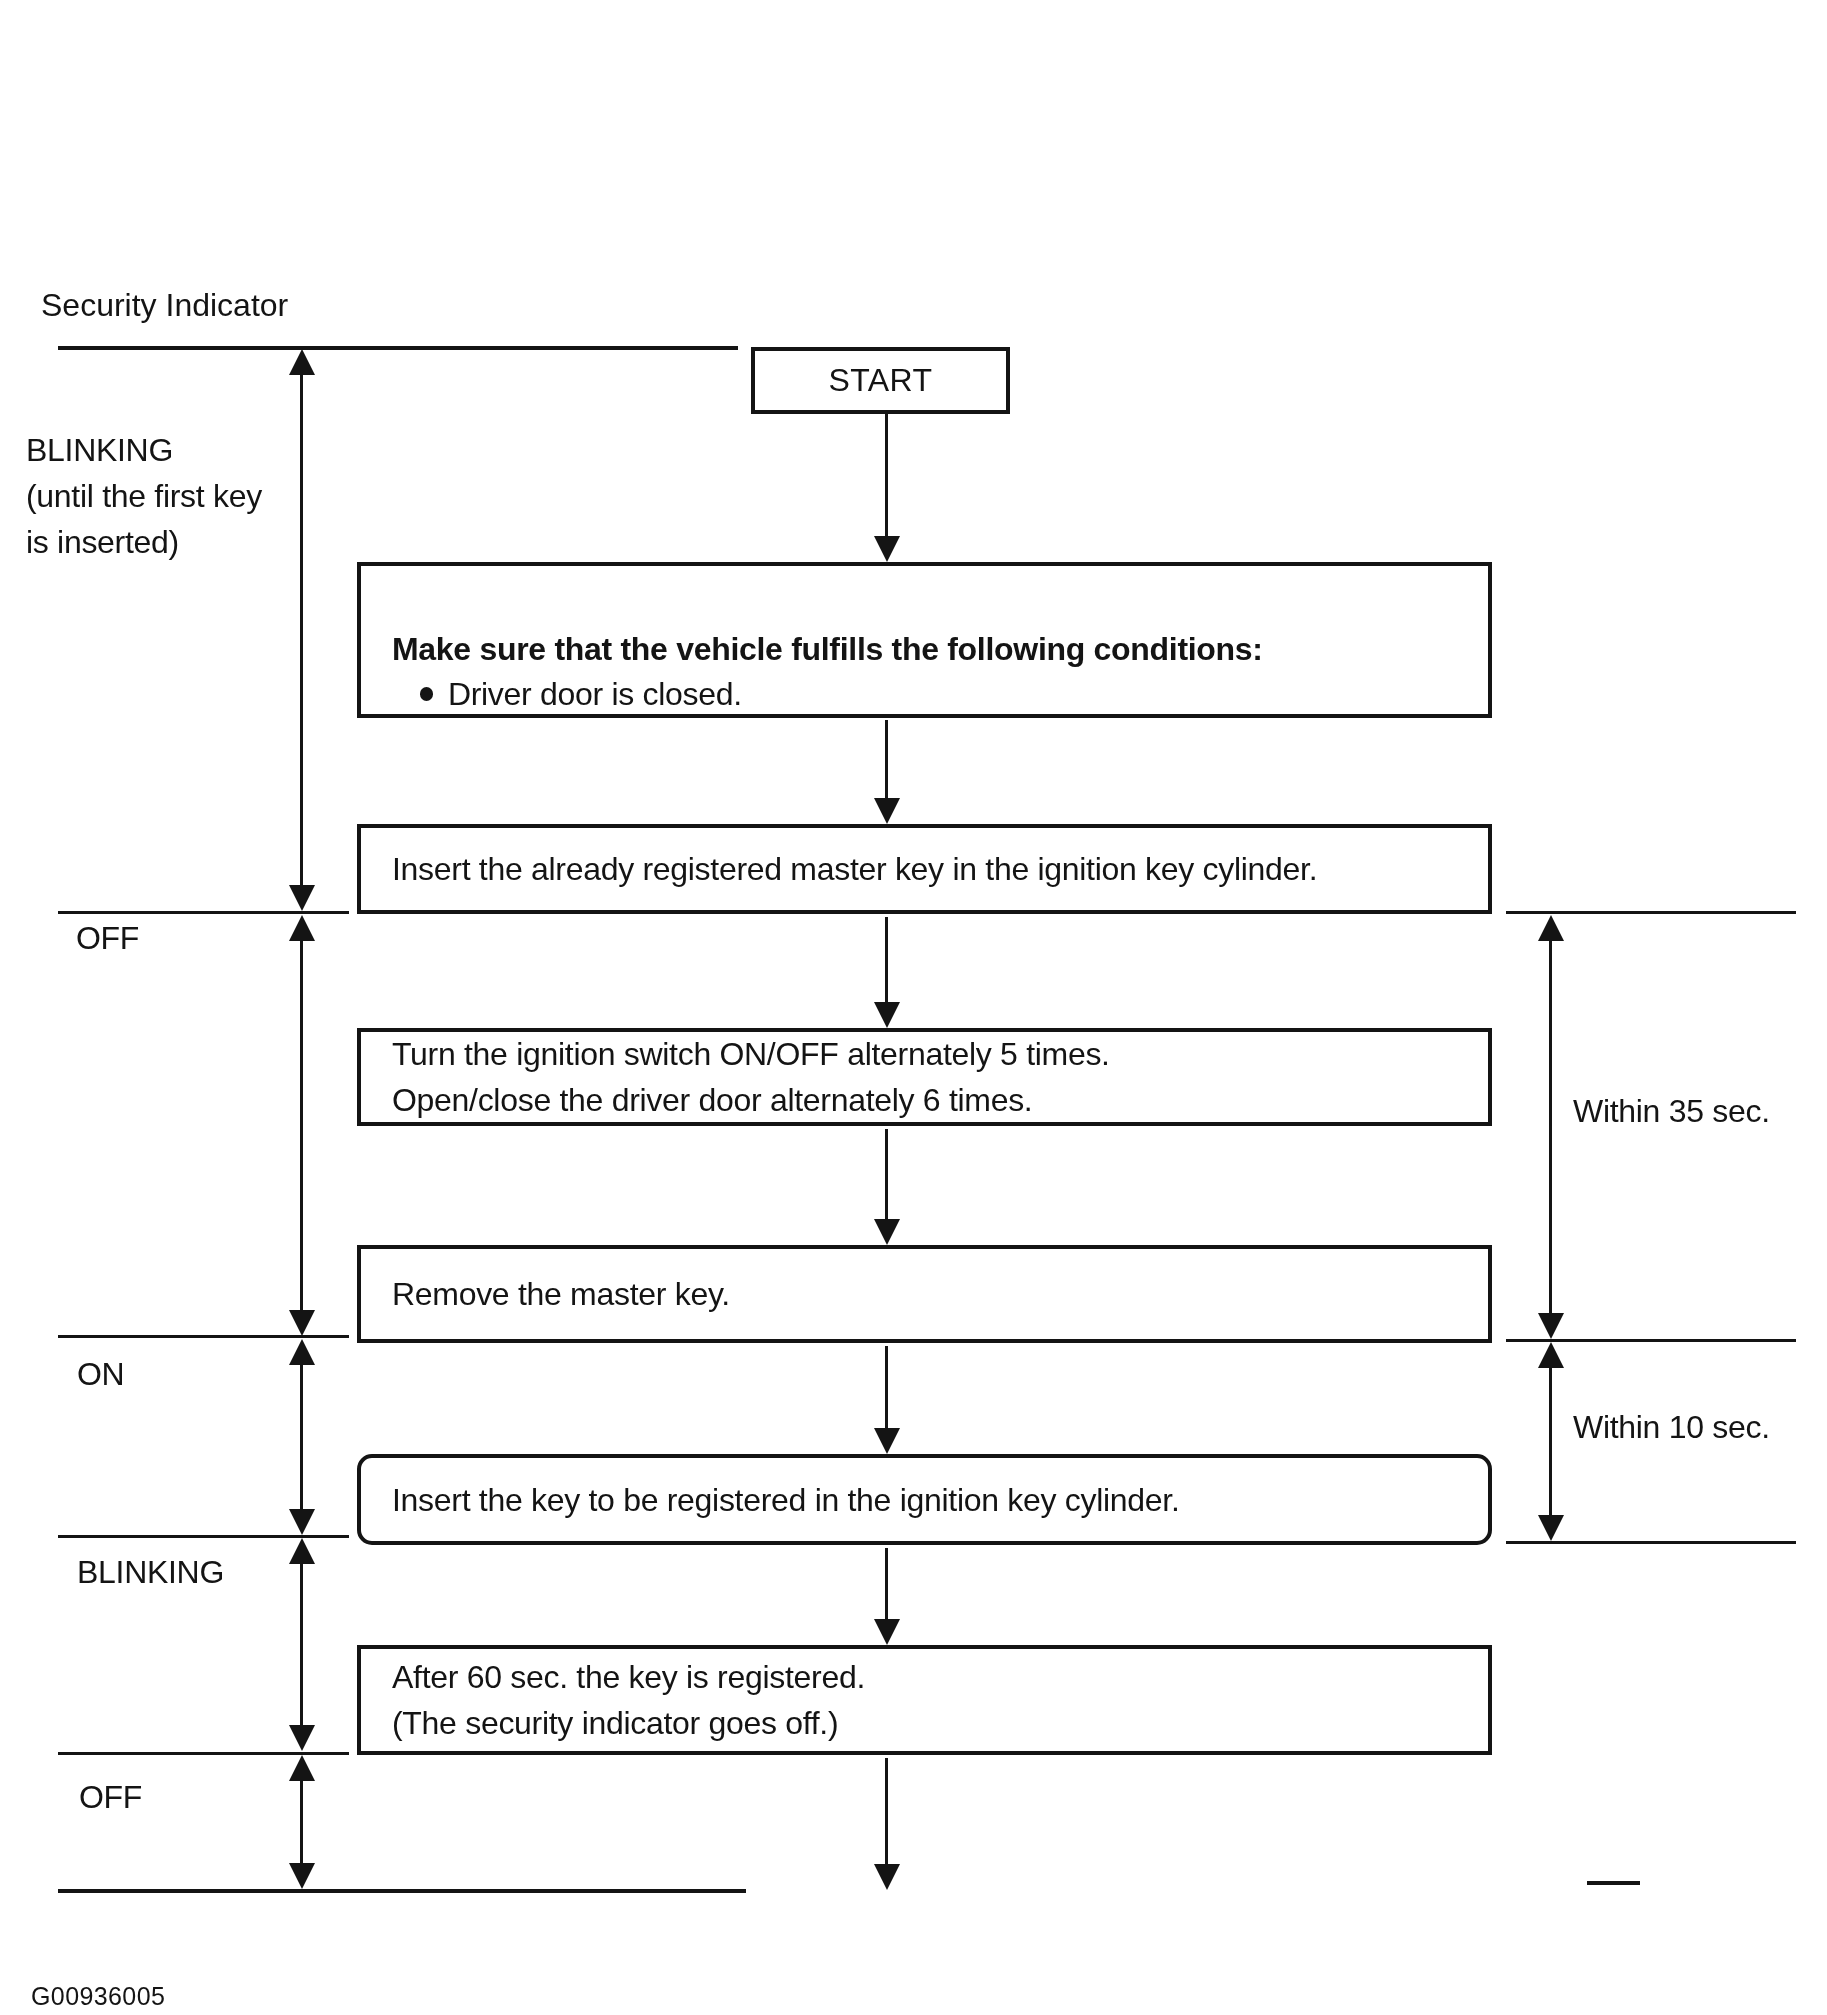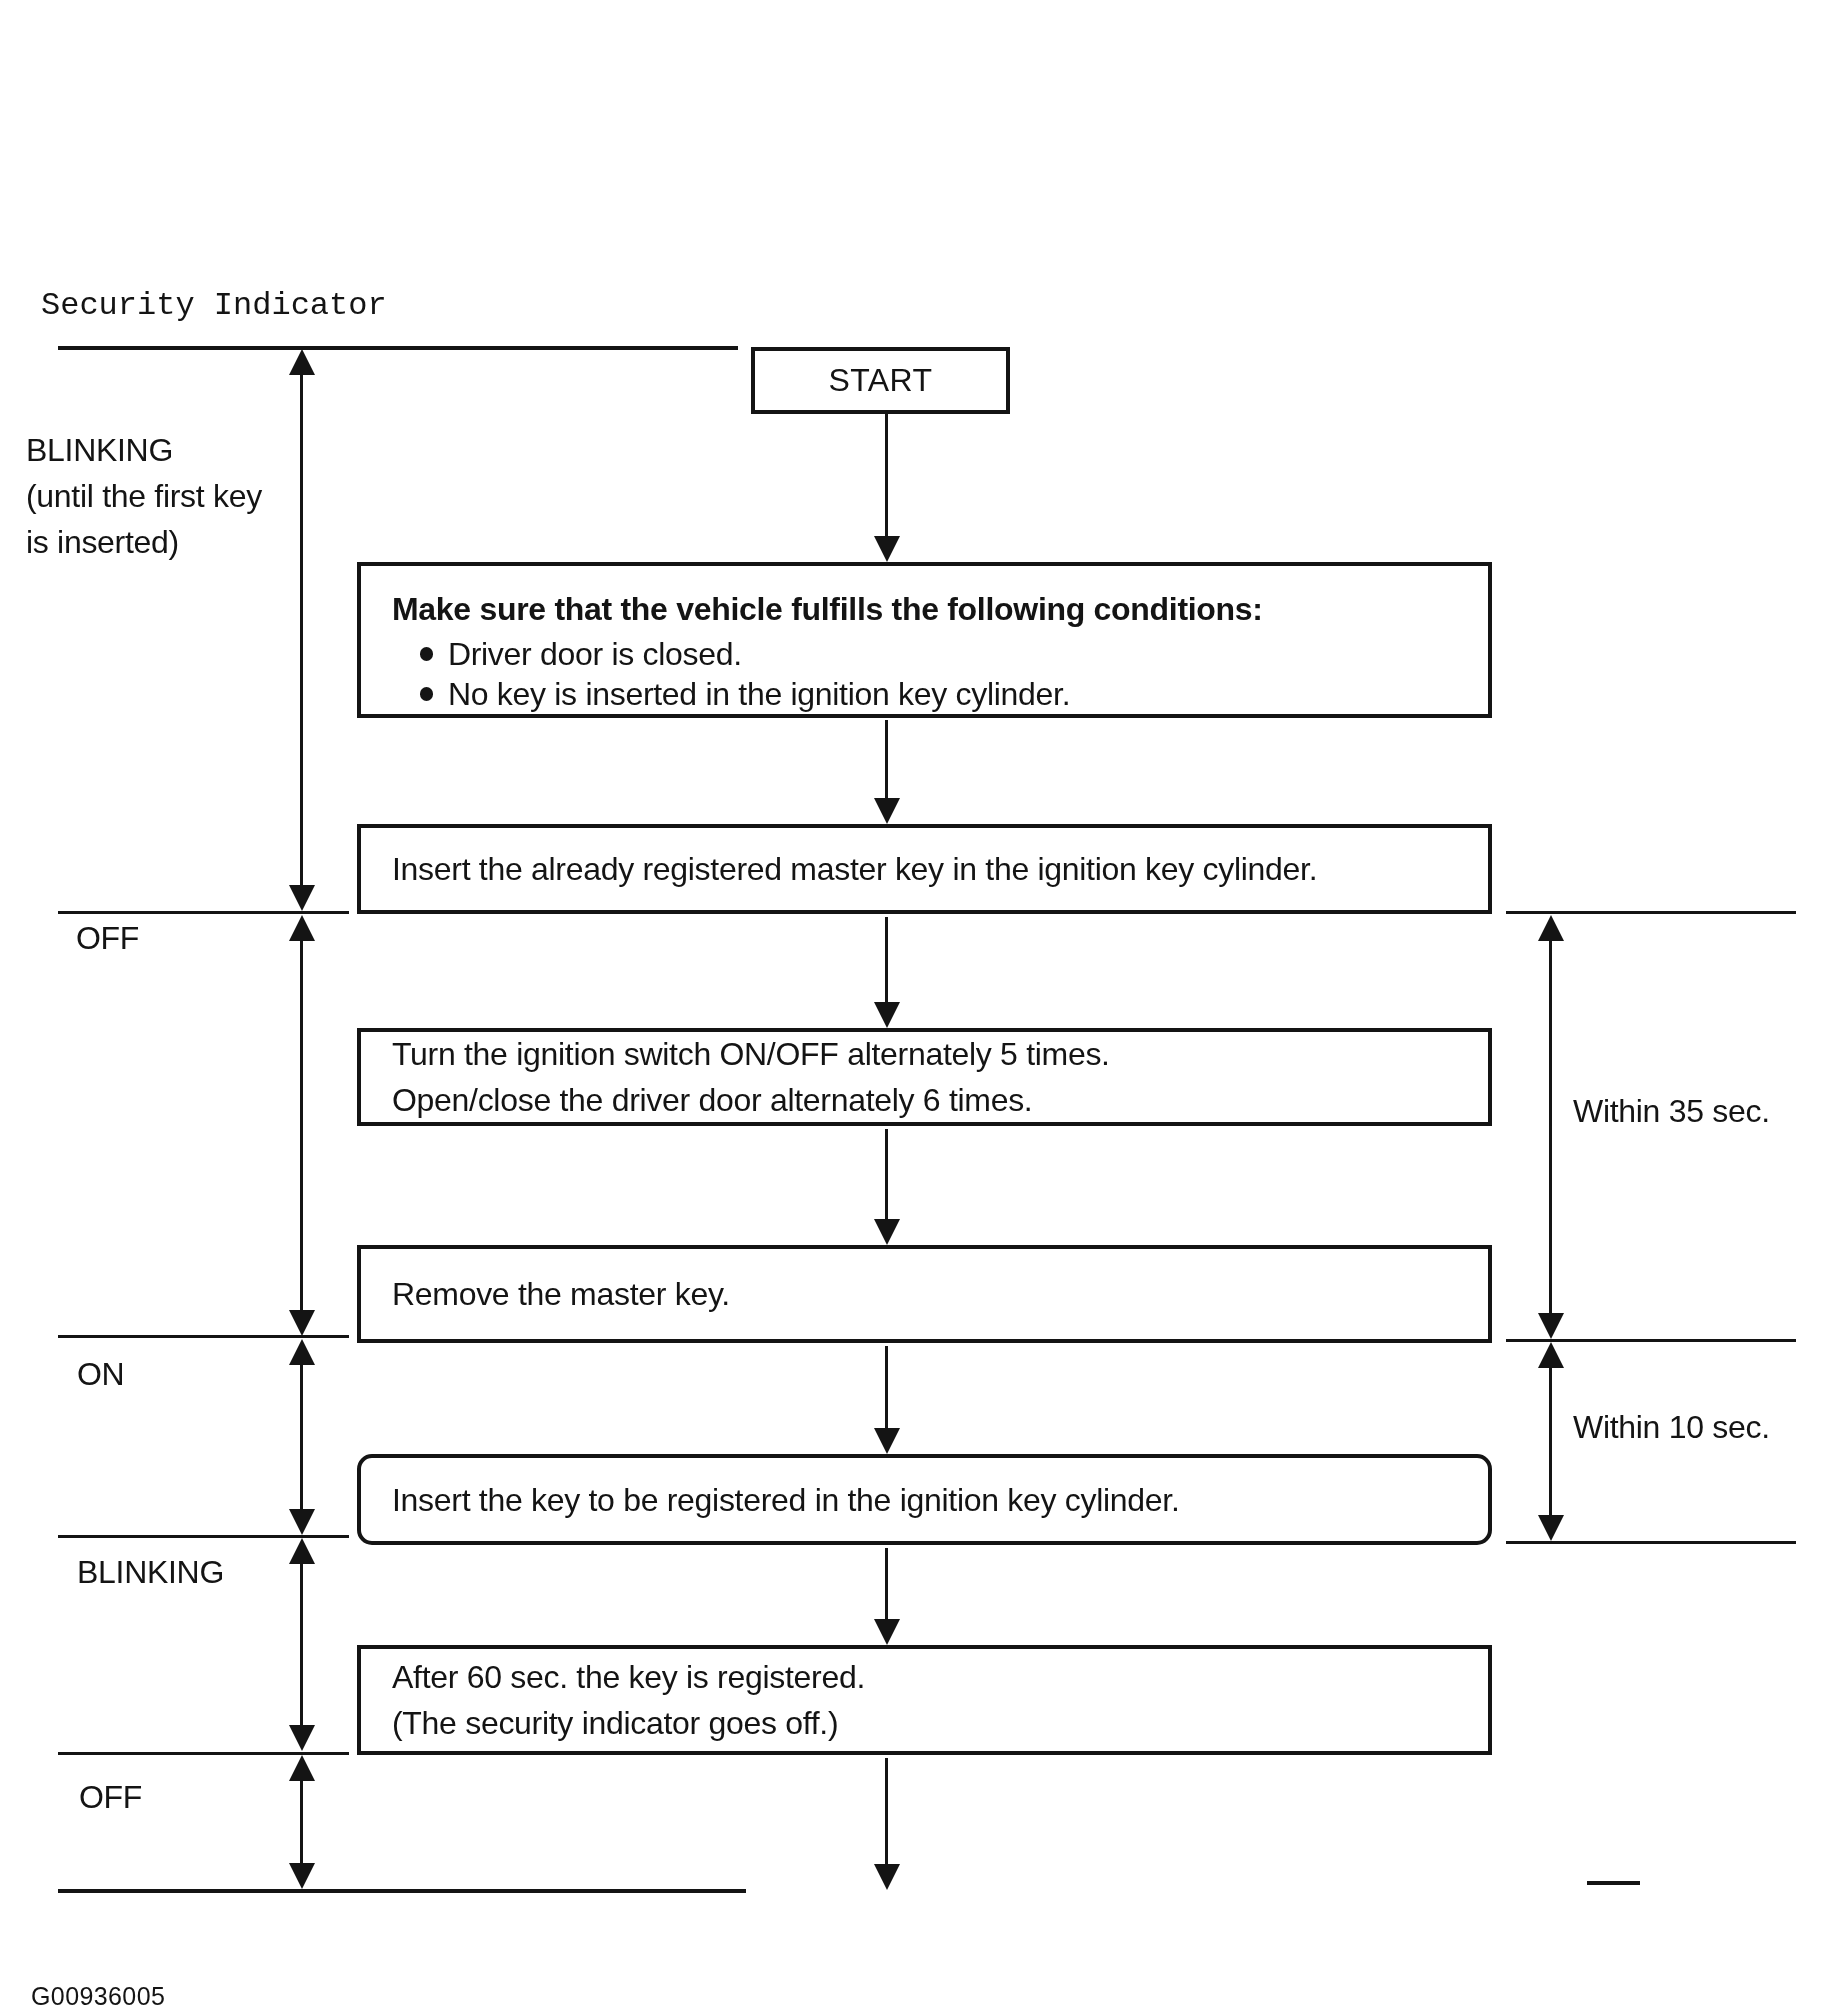--- a/index.html
+++ b/index.html
@@ -10,21 +10,21 @@
     background:#ffffff;
     color:#141414;
     font-family:"Liberation Sans", sans-serif;
     overflow:hidden;
   }
   .hline{position:absolute;background:#141414;height:3.4px;}
   .title{
     position:absolute;left:33px;top:40px;
     font-size:34px;font-weight:bold;letter-spacing:-0.4px;
   }
-  .axis-label{position:absolute;left:41px;top:287px;font-size:32px;font-family:Liberation Mono, monospace;}
+  .axis-label{position:absolute;left:41px;top:287px;font-size:32px;}
   .state-label{position:absolute;font-size:32px;line-height:46px;letter-spacing:-0.3px;}
   .figure-code{position:absolute;left:31px;top:1982px;font-size:25px;letter-spacing:0.4px;}
 
   
   .terminal{
     position:absolute;box-sizing:border-box;
     border:4.3px solid #141414;background:#fff;
     display:flex;align-items:center;justify-content:center;
     font-size:32px;letter-spacing:0.4px;
   }
@@ -152,24 +152,20 @@
     <div class="shaft"></div>
     <div class="head-down"></div>
   </div>
 
   <div class="step step-1">
     <div class="step-heading">Make sure that the vehicle fulfills the following conditions:</div>
     <div class="bullet-row">
       <span class="bullet-dot"></span>
       <span>Driver door is closed.</span>
     </div>
-    <div class="bullet-row">
-      <span class="bullet-dot"></span>
-      <span>No key is inserted in the ignition key cylinder.</span>
-    </div>
   </div>
 
   <div class="step step-2">
     <div>Insert the already registered master key in the ignition key cylinder.</div>
   </div>
 
   <div class="step step-3">
     <div>Turn the ignition switch ON/OFF alternately 5 times.</div>
     <div>Open/close the driver door alternately 6 times.</div>
   </div>

